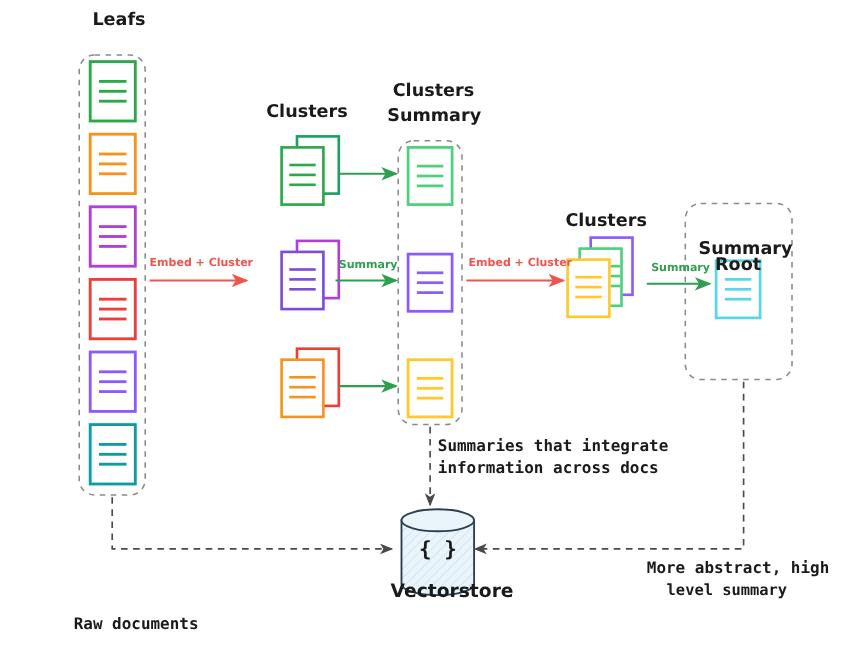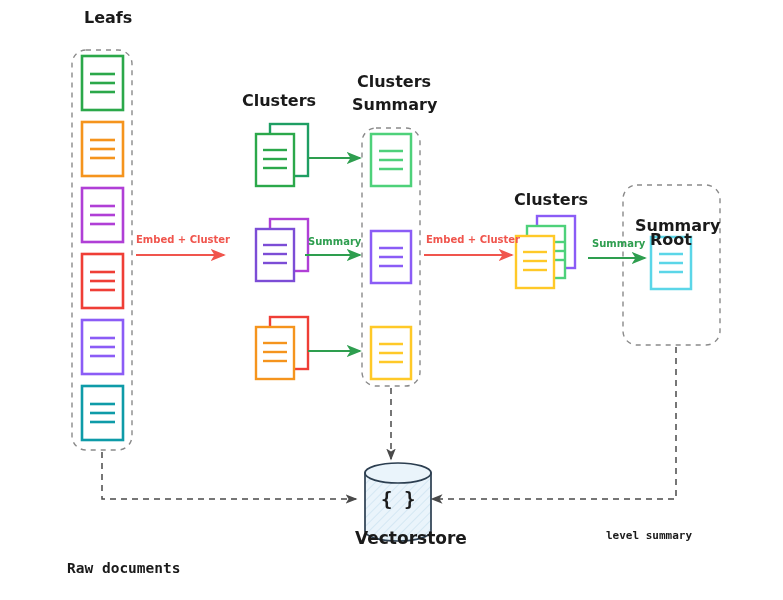--- a/index.html
+++ b/index.html
@@ -197,21 +197,24 @@
   <div class="lbl hand" style="left:514px;top:190px;font-size:16px;">Clusters</div>
 
   <div class="lbl hand" style="left:650px;top:194px;font-size:16px;margin-top:36px;">Root</div>
   <div class="lbl hand" style="left:635px;top:216px;font-size:16px;">Summary</div>
 
   <div class="lbl hand" style="left:136px;top:234px;font-size:10px;color:#F0554D;">Embed + Cluster</div>
   <div class="lbl hand" style="left:426px;top:234px;font-size:10px;color:#F0554D;">Embed + Cluster</div>
   <div class="lbl hand" style="left:308px;top:236px;font-size:10px;color:#2E9E4F;">Summary</div>
   <div class="lbl hand" style="left:592px;top:238px;font-size:10px;color:#2E9E4F;">Summary</div>
 
+  <div class="lbl mono" style="left:398px;top:398px;font-size:14.5px;font-weight:700;letter-spacing:0px;">Summaries that integrate</div>
+  <div class="lbl mono" style="left:398px;top:418px;font-size:14.5px;font-weight:700;letter-spacing:0px;">information across docs</div>
 
   <div class="lbl mono" style="left:67px;top:512px;font-size:14.5px;font-weight:700;margin-top:48px;">Raw documents</div>
 
-  <div class="lbl mono" style="left:606px;top:529px;font-size:11px;font-weight:700;text-align:center;">level summary</div>
+  <div class="lbl mono" style="left:588px;top:509px;font-size:14.5px;font-weight:700;">More abstract, high</div>
+  <div class="lbl mono" style="left:606px;top:529px;font-size:14px;font-weight:700;text-align:center;">level summary</div>
 
   <div class="lbl mono" style="left:381px;top:488px;font-size:19px;font-weight:700;color:#1a1a1a;">{ }</div>
   <div class="lbl hand" style="left:355px;top:528px;font-size:17px;">Vectorstore</div>
 
 </div>
 
 </body></html>

